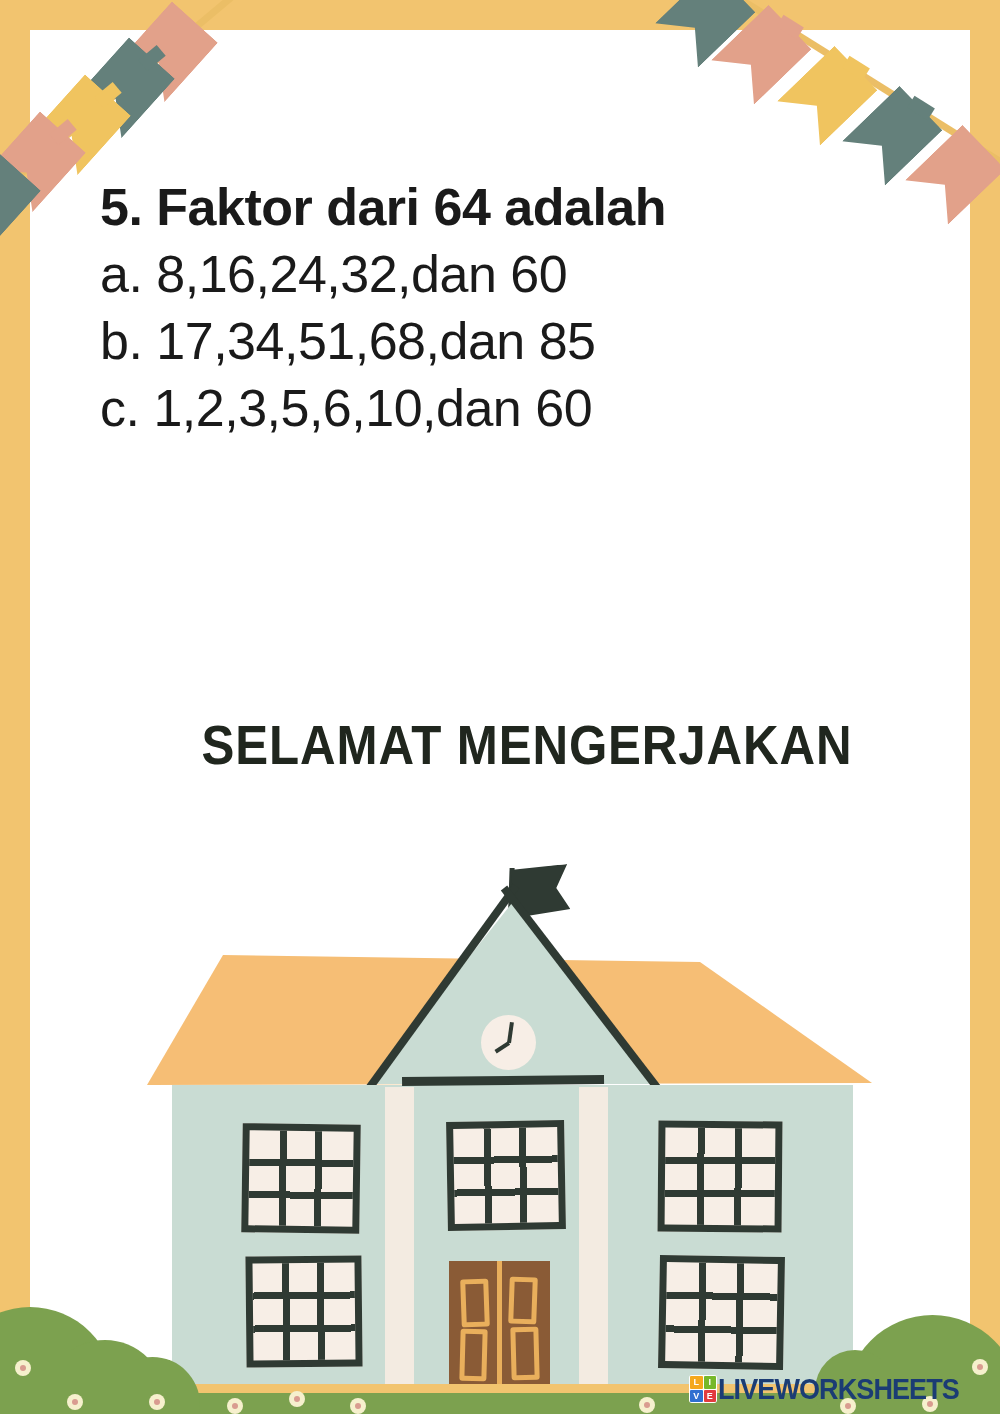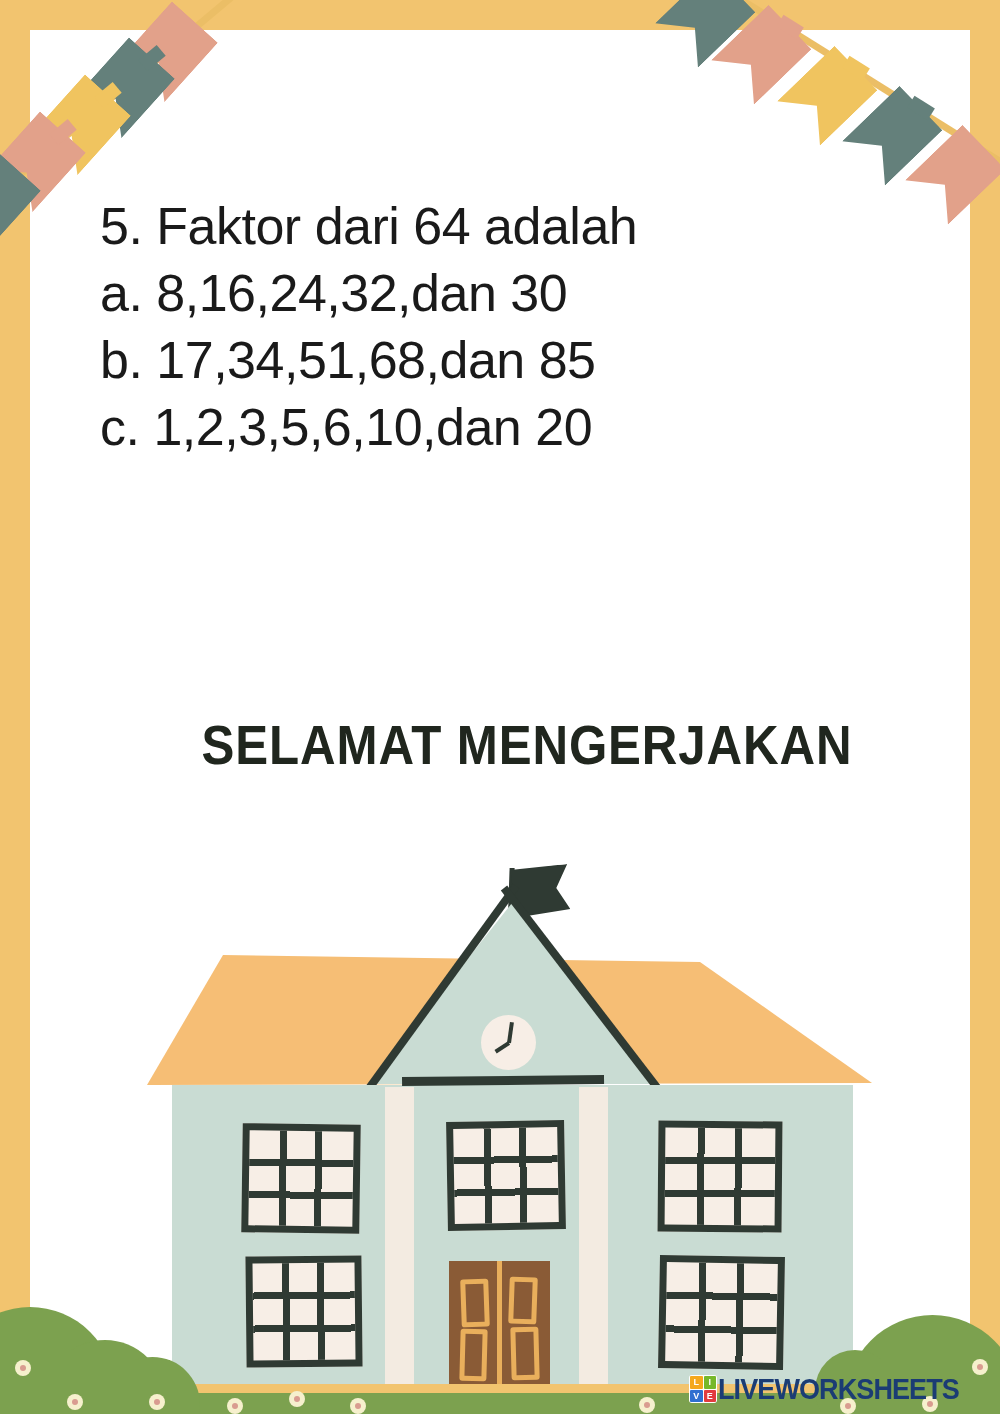--- a/index.html
+++ b/index.html
@@ -18,21 +18,21 @@
   .tab{position:absolute;width:24px;height:14px;}
   .tab.l{transform:rotate(-40deg);}
   .tab.r{transform:rotate(32deg);}
   .c-teal{background:var(--flag-teal,#64807B);}
   .c-yellow{background:var(--flag-yellow,#F0C45F);}
   .c-pink{background:var(--flag-pink,#E2A18A);}
 
   
   .question{position:absolute;left:100px;top:174px;z-index:2;color:#1a1a1a;
     font-size:52px;line-height:67px;letter-spacing:-0.5px;}
-  .q-title{font-weight:400;margin-top:19px;}
+  .q-title{font-weight:700;}
 
   
   .greeting{position:absolute;left:527px;top:712px;z-index:2;color:#20261E;
     font-size:56px;font-weight:800;letter-spacing:1px;white-space:nowrap;
     transform:translateX(-50%) scaleX(0.88);}
 
   
   .school{position:absolute;inset:0;z-index:2;}
   .pole{position:absolute;left:508px;top:868px;width:5px;height:92px;background:var(--sketch,#2F3A33);transform:rotate(2deg);}
   .pennant{position:absolute;left:512px;top:866px;width:57px;height:50px;background:var(--sketch,#2F3A33);
@@ -123,23 +123,23 @@
     <div class="bunt-flag r c-yellow" style="left:825px;top:68px;"></div>
     <div class="bunt-flag r c-teal" style="left:890px;top:108px;"></div>
     <div class="bunt-flag r c-pink" style="left:953px;top:147px;"></div>
     <div class="tab r c-pink" style="left:778px;top:20px;"></div>
     <div class="tab r c-yellow" style="left:844px;top:61px;"></div>
     <div class="tab r c-teal" style="left:909px;top:101px;"></div>
   </div>
 
   <div class="question">
     <div class="q-title">5. Faktor dari 64 adalah</div>
-    <div class="q-opt">a. 8,16,24,32,dan 30</div>
+    <div class="q-opt">a. 8,16,24,32,dan 60</div>
     <div class="q-opt">b. 17,34,51,68,dan 85</div>
-    <div class="q-opt">c. 1,2,3,5,6,10,dan 20</div>
+    <div class="q-opt">c. 1,2,3,5,6,10,dan 60</div>
   </div>
 
   <div class="greeting">SELAMAT MENGERJAKAN</div>
 
   <div class="school">
     <div class="pole"></div>
     <div class="pennant"></div>
     <div class="roof"></div>
     <div class="gable"></div>
     <div class="sketchline gl-left"></div>

